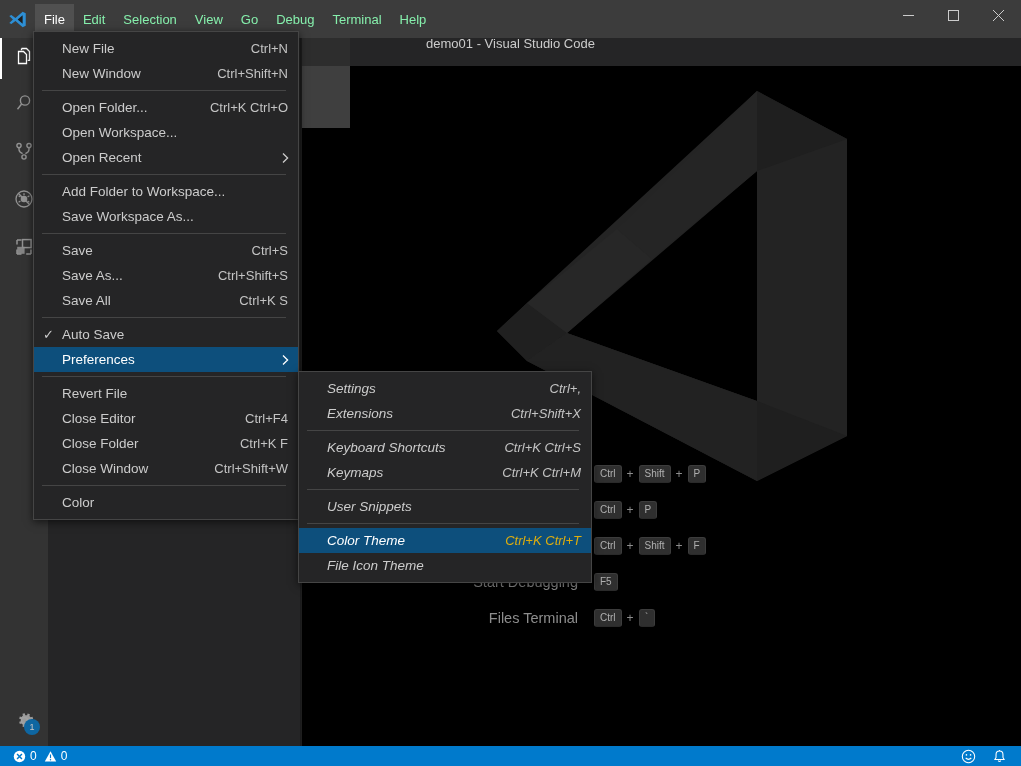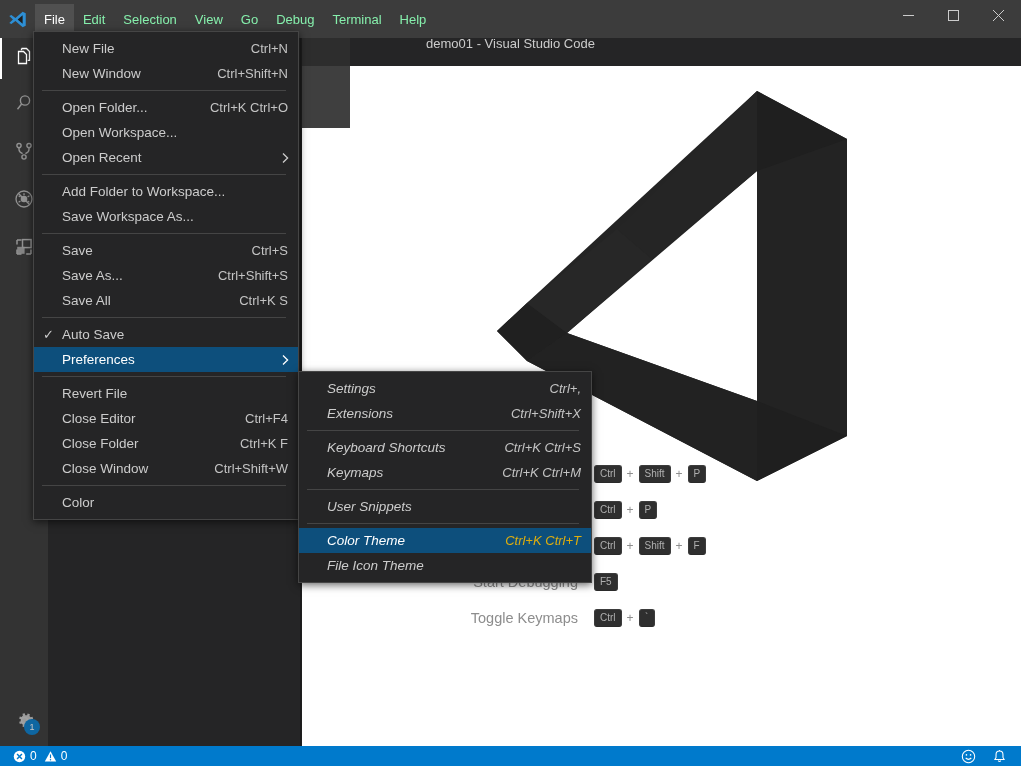--- a/index.html
+++ b/index.html
@@ -80,21 +80,21 @@
     position: absolute; left: 48px; top: 31px;
     width: 253px; height: 715px;
     background: #252526;
     border-right: 1px solid #1b1b1c;
   }
 
   
   #editor-area {
     position: absolute; left: 302px; top: 31px;
     width: 719px; height: 715px;
-    background: #ffffff;
+    background: #000000;
     overflow: hidden;
   }
   #tabstrip { position: absolute; left: 0; top: 0; width: 719px; height: 35px; background: #252526; }
   #active-tab {
     position: absolute; left: 0; top: 35px;
     width: 48px; height: 62px;
     background: #3f3f3f;
   }
   #tab-upper { position: absolute; left: 0; top: 0; width: 48px; height: 35px; background: #2d2d2d; }
 
@@ -225,21 +225,21 @@
         <span class="kbd">F</span>
       </div>
     </div>
     <div class="wsrow">
       <div class="wsname">Start Debugging</div>
       <div class="wskeys">
         <span class="kbd">F5</span>
       </div>
     </div>
     <div class="wsrow">
-      <div class="wsname">Toggle Keymaps</div>
+      <div class="wsname">Files Terminal</div>
       <div class="wskeys">
         <span class="kbd">Ctrl</span>
         <span class="kplus">+</span>
         <span class="kbd">`</span>
       </div>
     </div>
   </div>
 </div>
 
 <div id="sidebar"></div>

